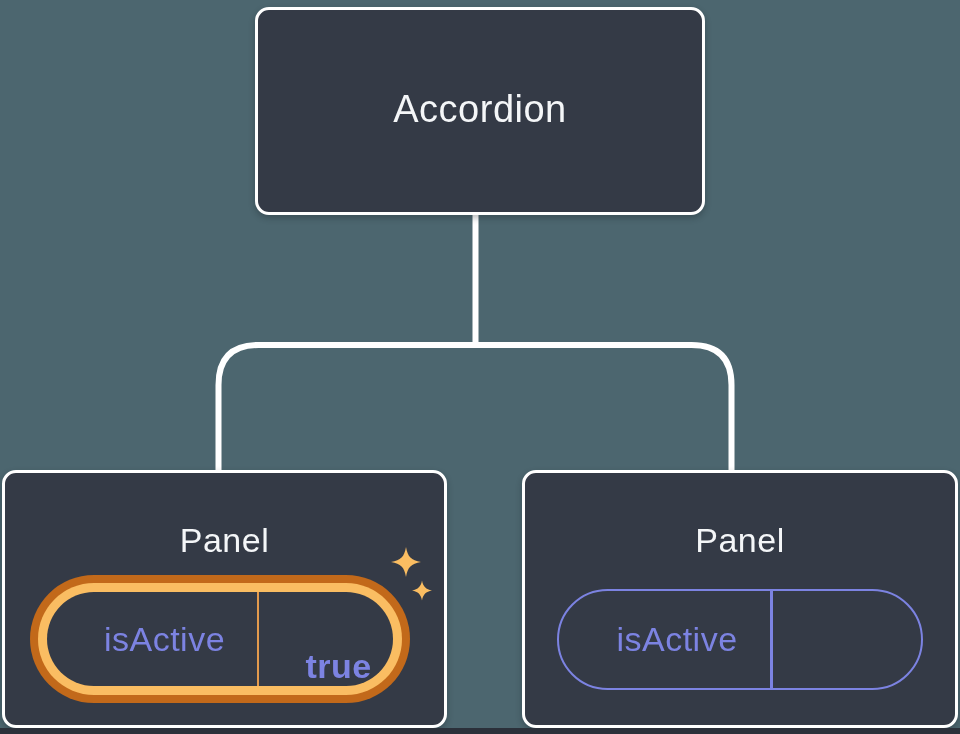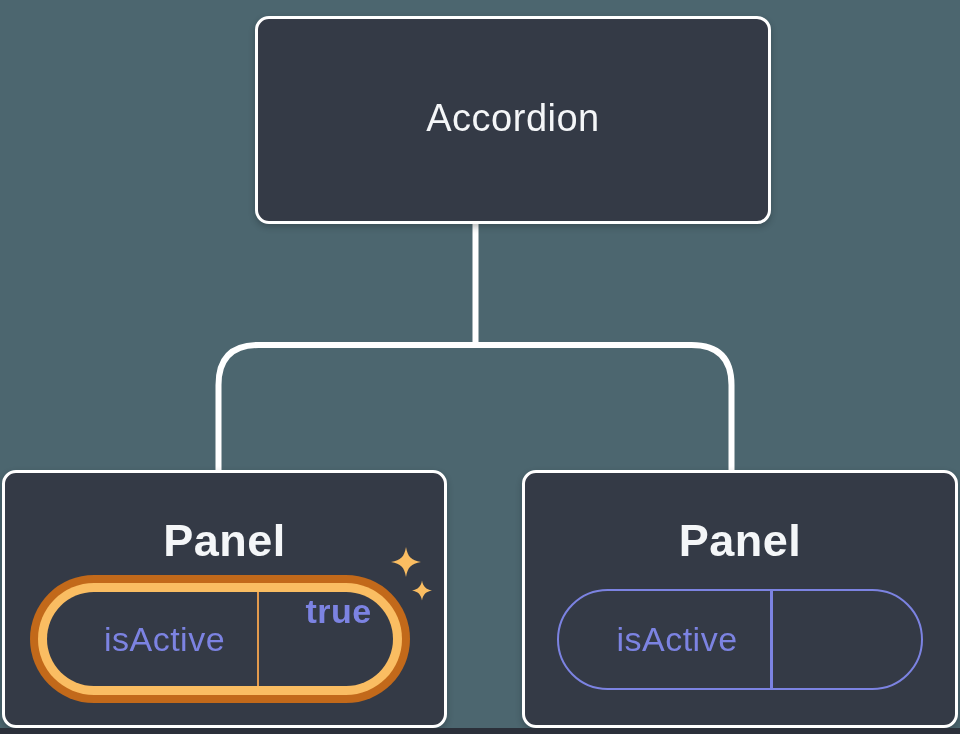--- a/index.html
+++ b/index.html
@@ -28,40 +28,39 @@
 
   
   .node {
     position: absolute;
     background: #343A46;
     border: 3px solid #FFFFFF;
     border-radius: 14px;
     box-shadow: 0 3px 6px rgba(20,26,34,0.30);
     z-index: 2;
   }
-  .node-root   { left: 255px; top: 16px;   width: 516px; height: 208px; }
+  .node-root   { left: 255px; top: 7px;   width: 450px; height: 208px; }
   .node-left   { left: 2px;   top: 470px; width: 445px; height: 258px; }
   .node-right  { left: 522px; top: 470px; width: 436px; height: 258px; }
 
   .node-title {
     position: absolute;
     left: 0; right: 0;
     text-align: center;
     color: #F4F6F8;
     letter-spacing: 0.5px;
   }
   .root-title {
     top: 50%;
     transform: translateY(-54%);
     font-size: 38px;
   }
   .panel-title {
-    top: 42px;
-    font-size: 45px;
-    font-weight: bold;
+    top: 48px;
+    font-size: 34px;
   }
 
   
   .pill-active-inner {
     position: absolute;
     left: 47px; top: 592px;
     width: 346px; height: 94px;
     border-radius: 47px;
     background: #343A46;
     box-shadow: 0 0 0 9px #FABD62, 0 0 0 17px #C2691A;
@@ -72,21 +71,21 @@
   .pill-active-inner .pill-cell-left {
     width: 210px;
     display: flex; align-items: center; justify-content: center;
   }
   .pill-active-inner .pill-divider {
     width: 2px;
     background: #E39A4D;
   }
   .pill-active-inner .pill-cell-right {
     flex: 1;
-    display: flex; align-items: flex-start; justify-content: center;
+    display: flex; align-items: flex-end; justify-content: center;
   }
 
   
   .pill-inactive {
     position: absolute;
     left: 557px; top: 589px;
     width: 366px; height: 101px;
     border: 2.5px solid #7C83E2;
     border-radius: 51px;
     display: flex;

